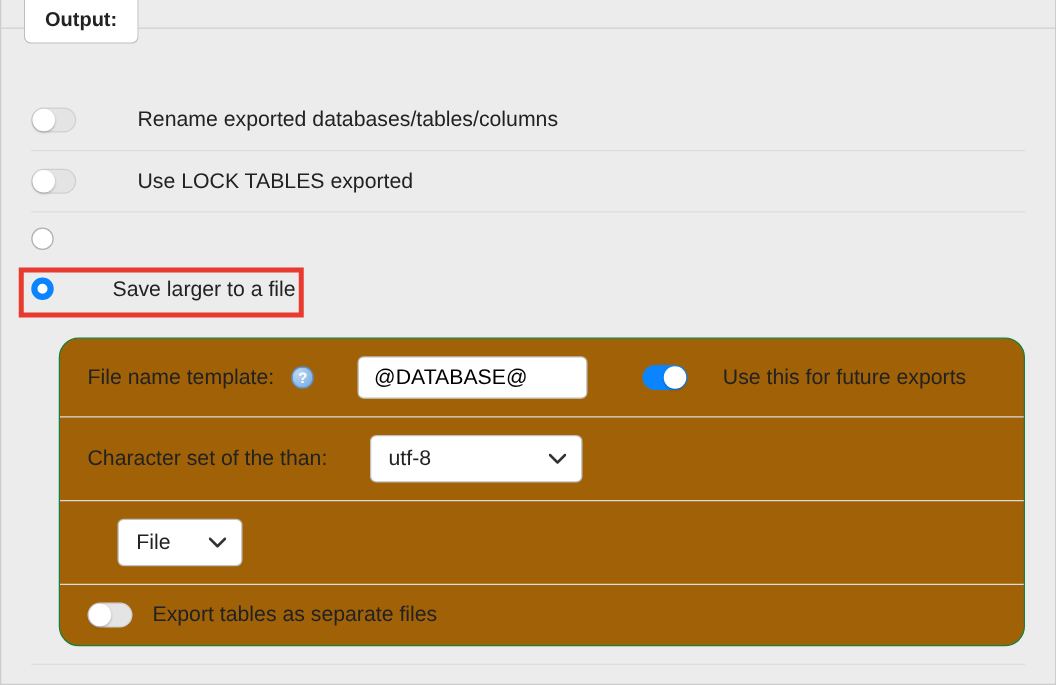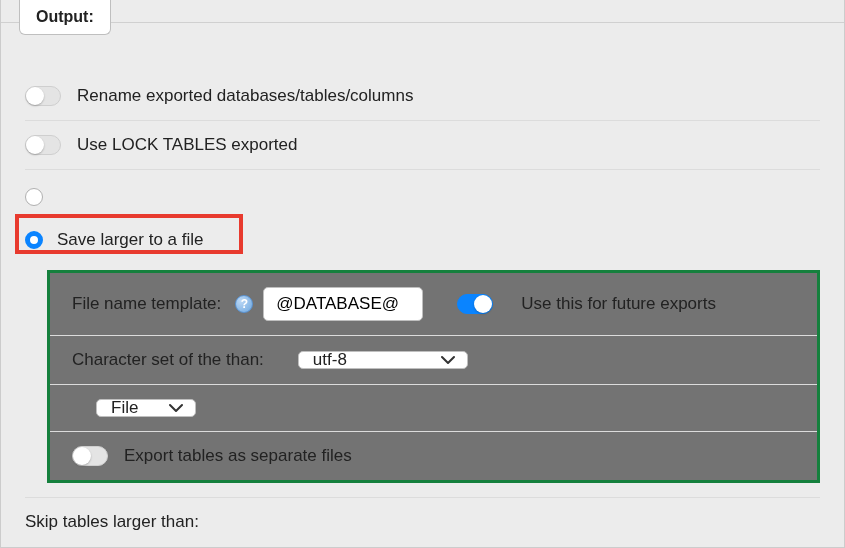--- a/index.html
+++ b/index.html
@@ -45,24 +45,24 @@
     position: absolute;
     top: 60px;
     left: 0;
     right: 0;
     bottom: 0;
     padding: 12px 24px 0 24px;
   }
   
   .row {
     display: flex;
-    align-items: center;
     padding: 10px 0;
     border-bottom: 1px solid #dcdcdc;
     min-height: 48px;
+    gap: 33px;
   }
   .row:first-child { border-top: none; }
   .row.no-sep { border-bottom: none; }
   .row.radio-row { padding: 6px 0; }
   .row.top-opts { padding: 14px 0; }
 
   
   .toggle {
     width: 36px;
     height: 20px;
@@ -113,23 +113,23 @@
     border: 4px solid #e83a2e;
     position: absolute;
     pointer-events: none;
     z-index: 5;
   }
 
   
   .sub-panel {
     margin-left: 22px;
     margin-top: 4px;
-    border: 3px solid #15803d;
-    border-radius: 0;
-    background: #737373;
+    border: 1px solid #15803d;
+    border-radius: 16px;
+    background: #a16207;
   }
   .sub-row {
     display: flex;
     align-items: center;
     padding: 14px 22px;
     border-bottom: 1px solid #dcdcdc;
   }
   .sub-row:last-child { border-bottom: none; }
   .sub-row .label { margin-right: 10px; white-space: nowrap; }
 
@@ -150,24 +150,24 @@
 
   .text-input {
     height: 34px;
     border: 1px solid #bfbfbf;
     border-radius: 5px;
     background: #fff;
     padding: 0 12px;
     font-size: 17px;
     font-family: inherit;
   }
-  .text-input.fn { width: 160px; }
+  .text-input.fn { width: 184px; margin-left: 25px; }
 
   .select {
-    height: 18px;
+    height: 38px;
     border: 1px solid #bfbfbf;
     border-radius: 5px;
     background: #fff;
     display: inline-flex;
     align-items: center;
     padding: 0 38px 0 14px;
     font-size: 17px;
     position: relative;
     min-width: 100px;
   }
@@ -178,21 +178,21 @@
     top: 50%;
     transform: translateY(-50%);
   }
   .chev svg { display: block; }
 
   .gap { flex: 0 0 24px; }
 
   .future-group {
     display: flex;
     align-items: center;
-    margin-left: 34px;
+    margin-left: 44px;
   }
 
   .skip-row {
     padding: 14px 0 0 0;
     border-top: 1px solid #dcdcdc;
   }
 </style>
 </head>
 <body>
 

